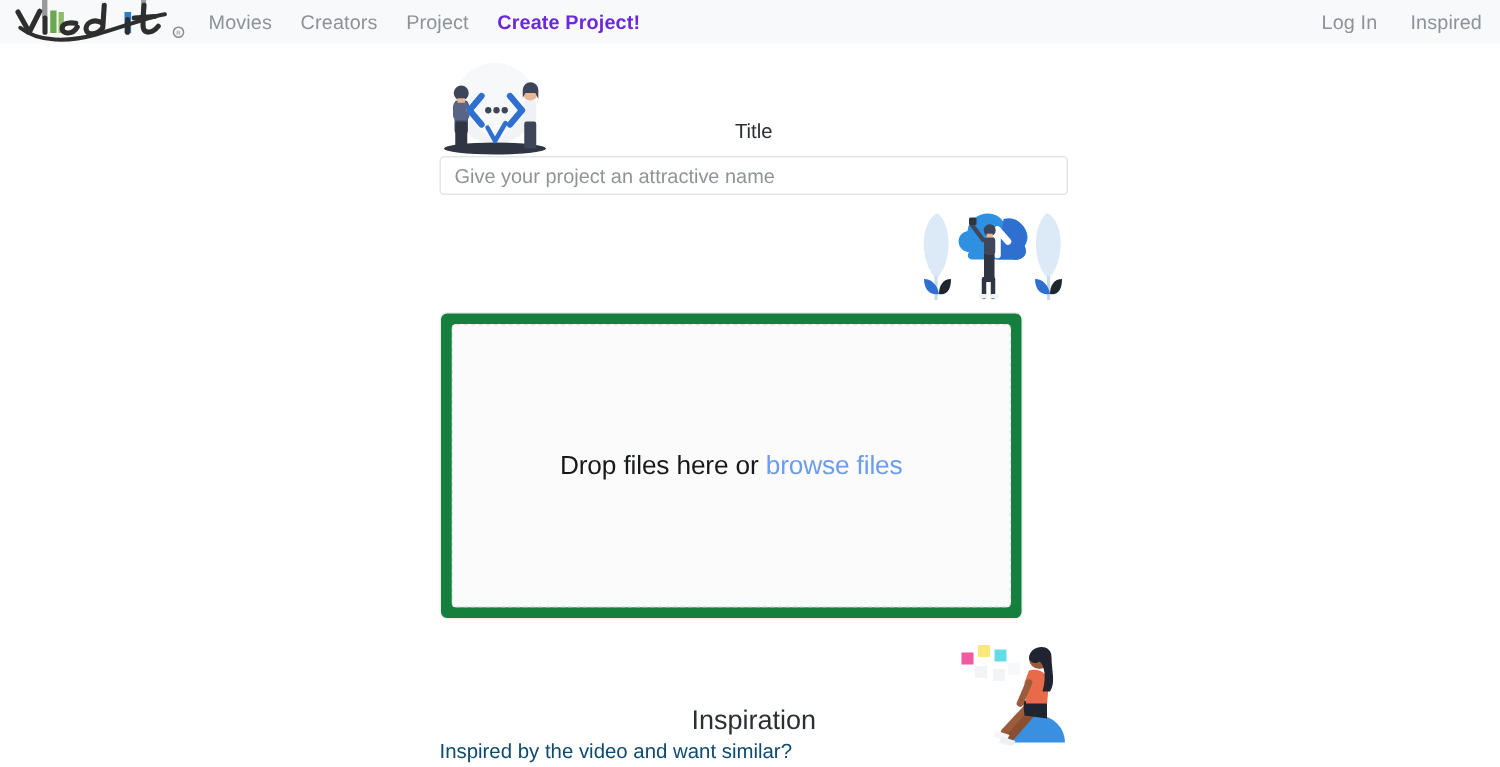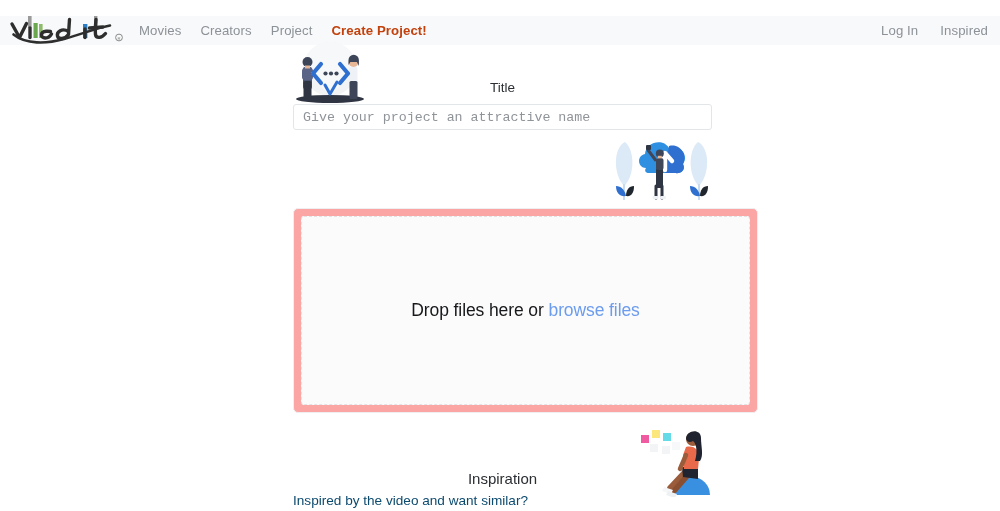--- a/index.html
+++ b/index.html
@@ -9,21 +9,21 @@
     width: 1000px;
     height: 511px;
     background: #ffffff;
     font-family: "Liberation Sans", sans-serif;
     overflow: hidden;
   }
 
   
   #navbar {
     position: absolute;
-    top: 16px; left: 0;
+    top: 0; left: 0;
     width: 1000px;
     height: 29px;
     background: #f8f9fa;
     display: flex;
     align-items: center;
     padding-left: 47px;
   }
   #brand-logo {
     position: absolute;
     left: 6px;
@@ -50,21 +50,21 @@
     gap: 22px;
   }
   .nav-link {
     font-size: 13.2px;
     color: #8d9298;
     text-decoration: none;
     white-space: nowrap;
     letter-spacing: .1px;
   }
   .nav-link.active {
-    color: #c2410c;
+    color: #6d28d9;
     font-weight: bold;
   }
 
   
   #main { position: absolute; top: 29px; left: 0; width: 1000px; height: 482px; padding-left: 16px; }
 
   .illus { position: absolute; }
 
   
   #title-label {
@@ -79,32 +79,32 @@
     position: absolute;
     left: 293px; top: 75px;
     width: 419px; height: 26px;
     border: 1px solid #e3e6e8;
     border-radius: 3px;
     background: #fff;
     font-size: 13.3px;
     color: #32363a;
     padding: 0 9px;
     outline: none;
-    font-family: Liberation Mono, monospace;
+    font-family: Liberation Sans, sans-serif;
   }
   #title-input::placeholder { color: #8f9499; }
 
   
   #dropzone-outer {
     position: absolute;
     left: 293px; top: 179px;
-    width: 465px; height: 205px;
+    width: 389px; height: 205px;
     border: 1px solid #efeff1;
     border-radius: 5px;
-    background: #fca5a5;
+    background: #15803d;
     text-align: center;
   }
   #dropzone-inner {
     position: absolute;
     left: 7px; top: 7px;
     right: 7px; bottom: 7px;
     border: 1px dashed #e1e3e5;
     border-radius: 3px;
     background: #fbfbfc;
     display: flex;
@@ -122,21 +122,21 @@
     text-decoration: none;
     cursor: pointer;
   }
 
   
   #inspiration-label {
     position: absolute;
     left: 293px; top: 441px;
     width: 419px;
     text-align: center;
-    font-size: 15px;
+    font-size: 18px;
     color: #2b2f33;
   }
   #inspiration-sub {
     position: absolute;
     left: 293px; top: 464px;
     width: 419px;
     text-align: left;
     font-size: 13.6px;
     color: #0c4a6e;
   }

